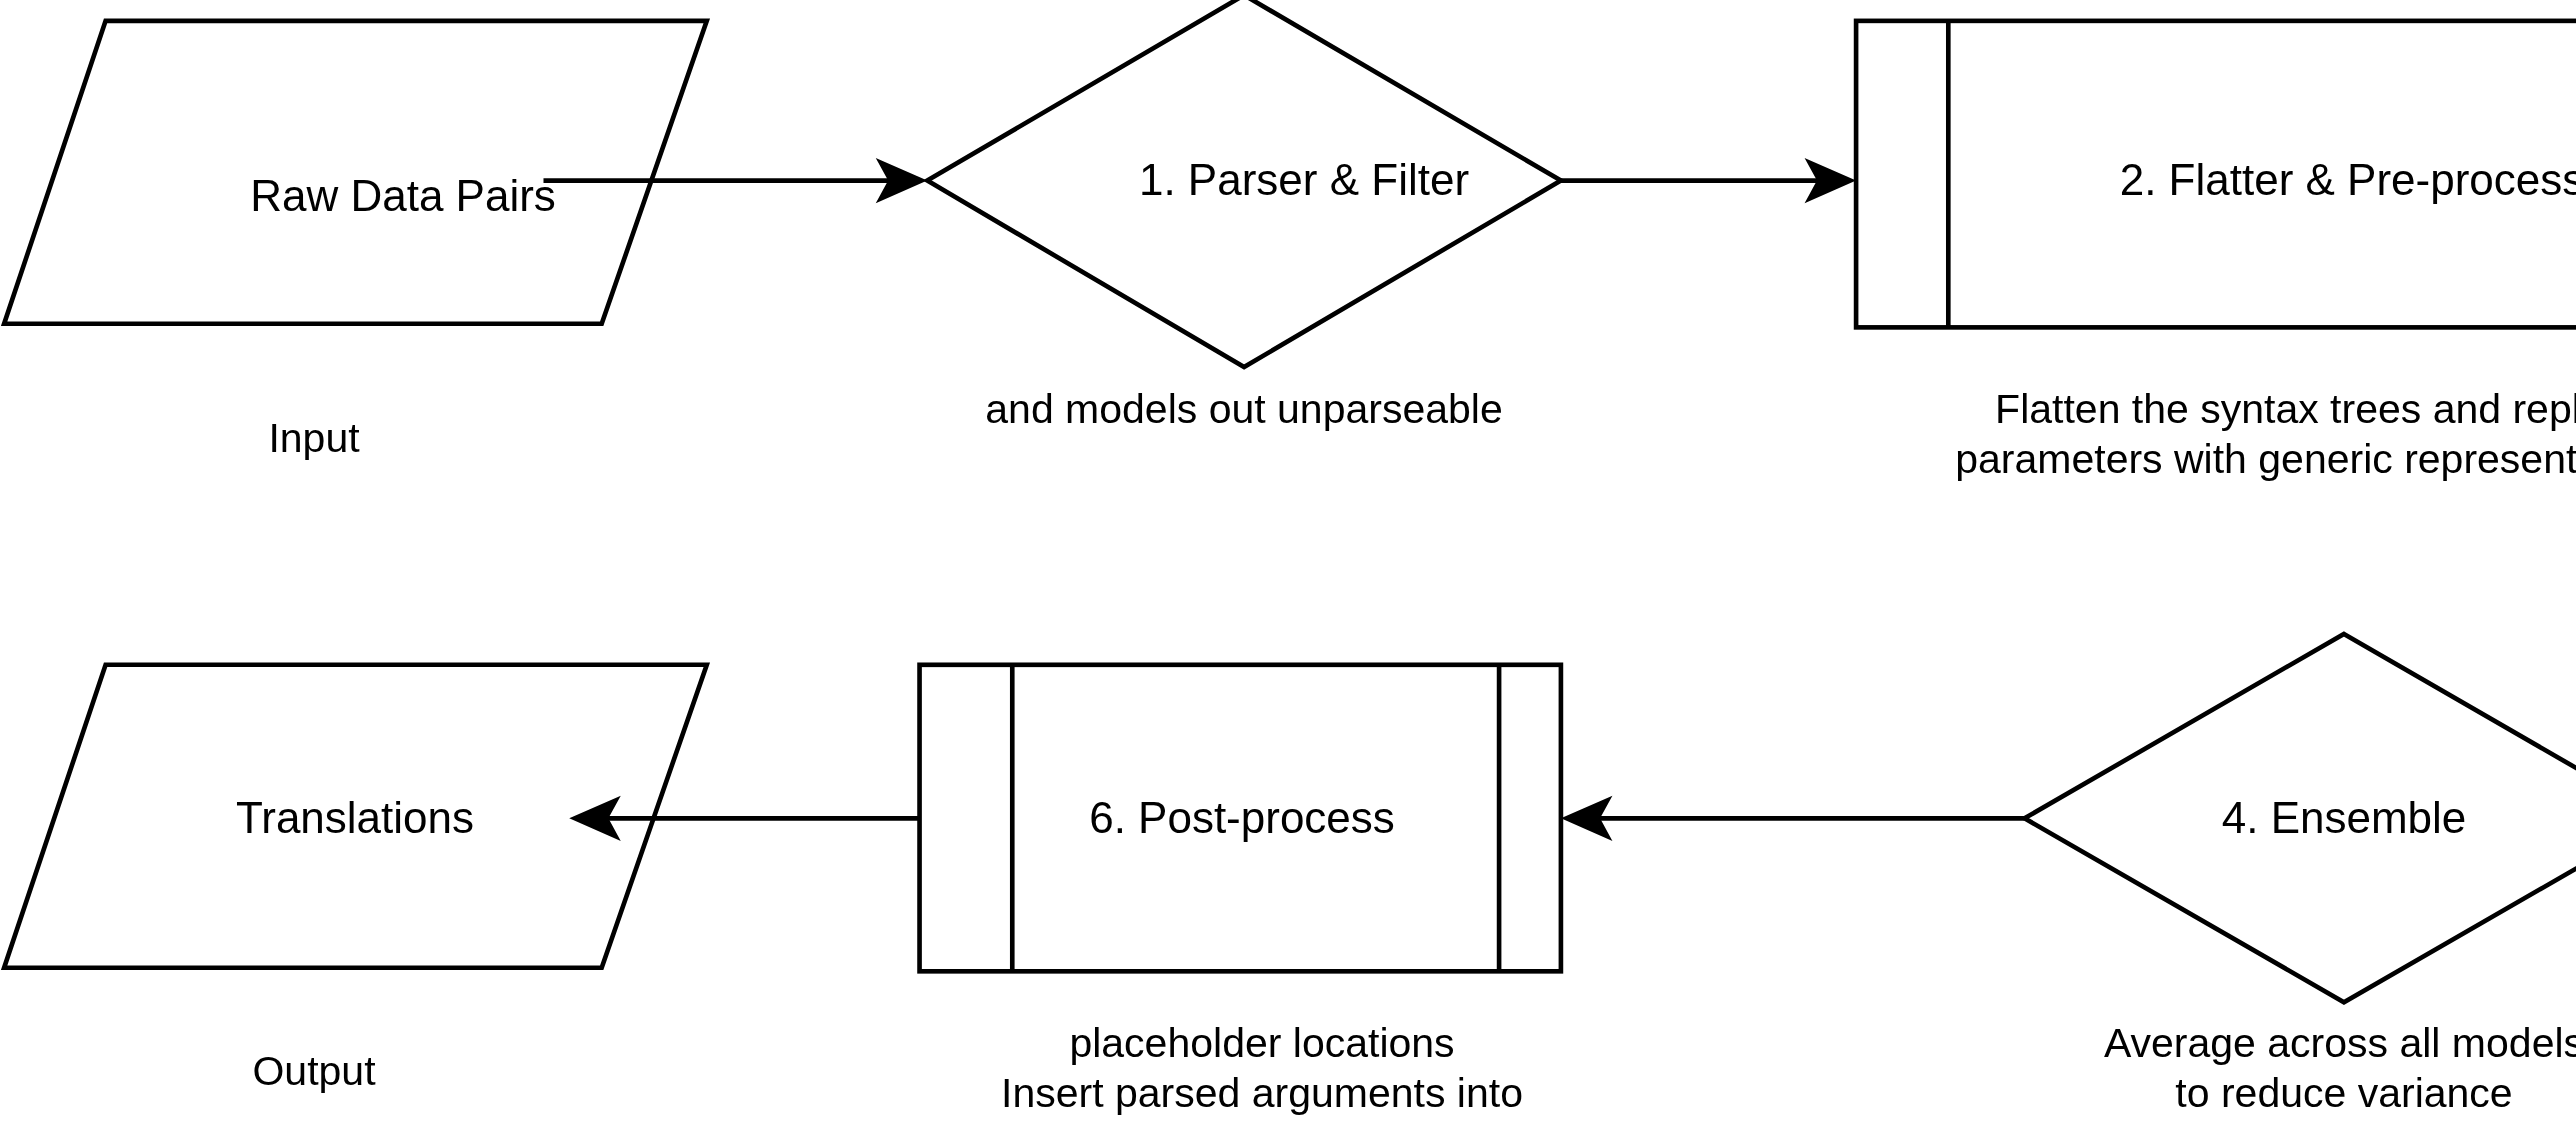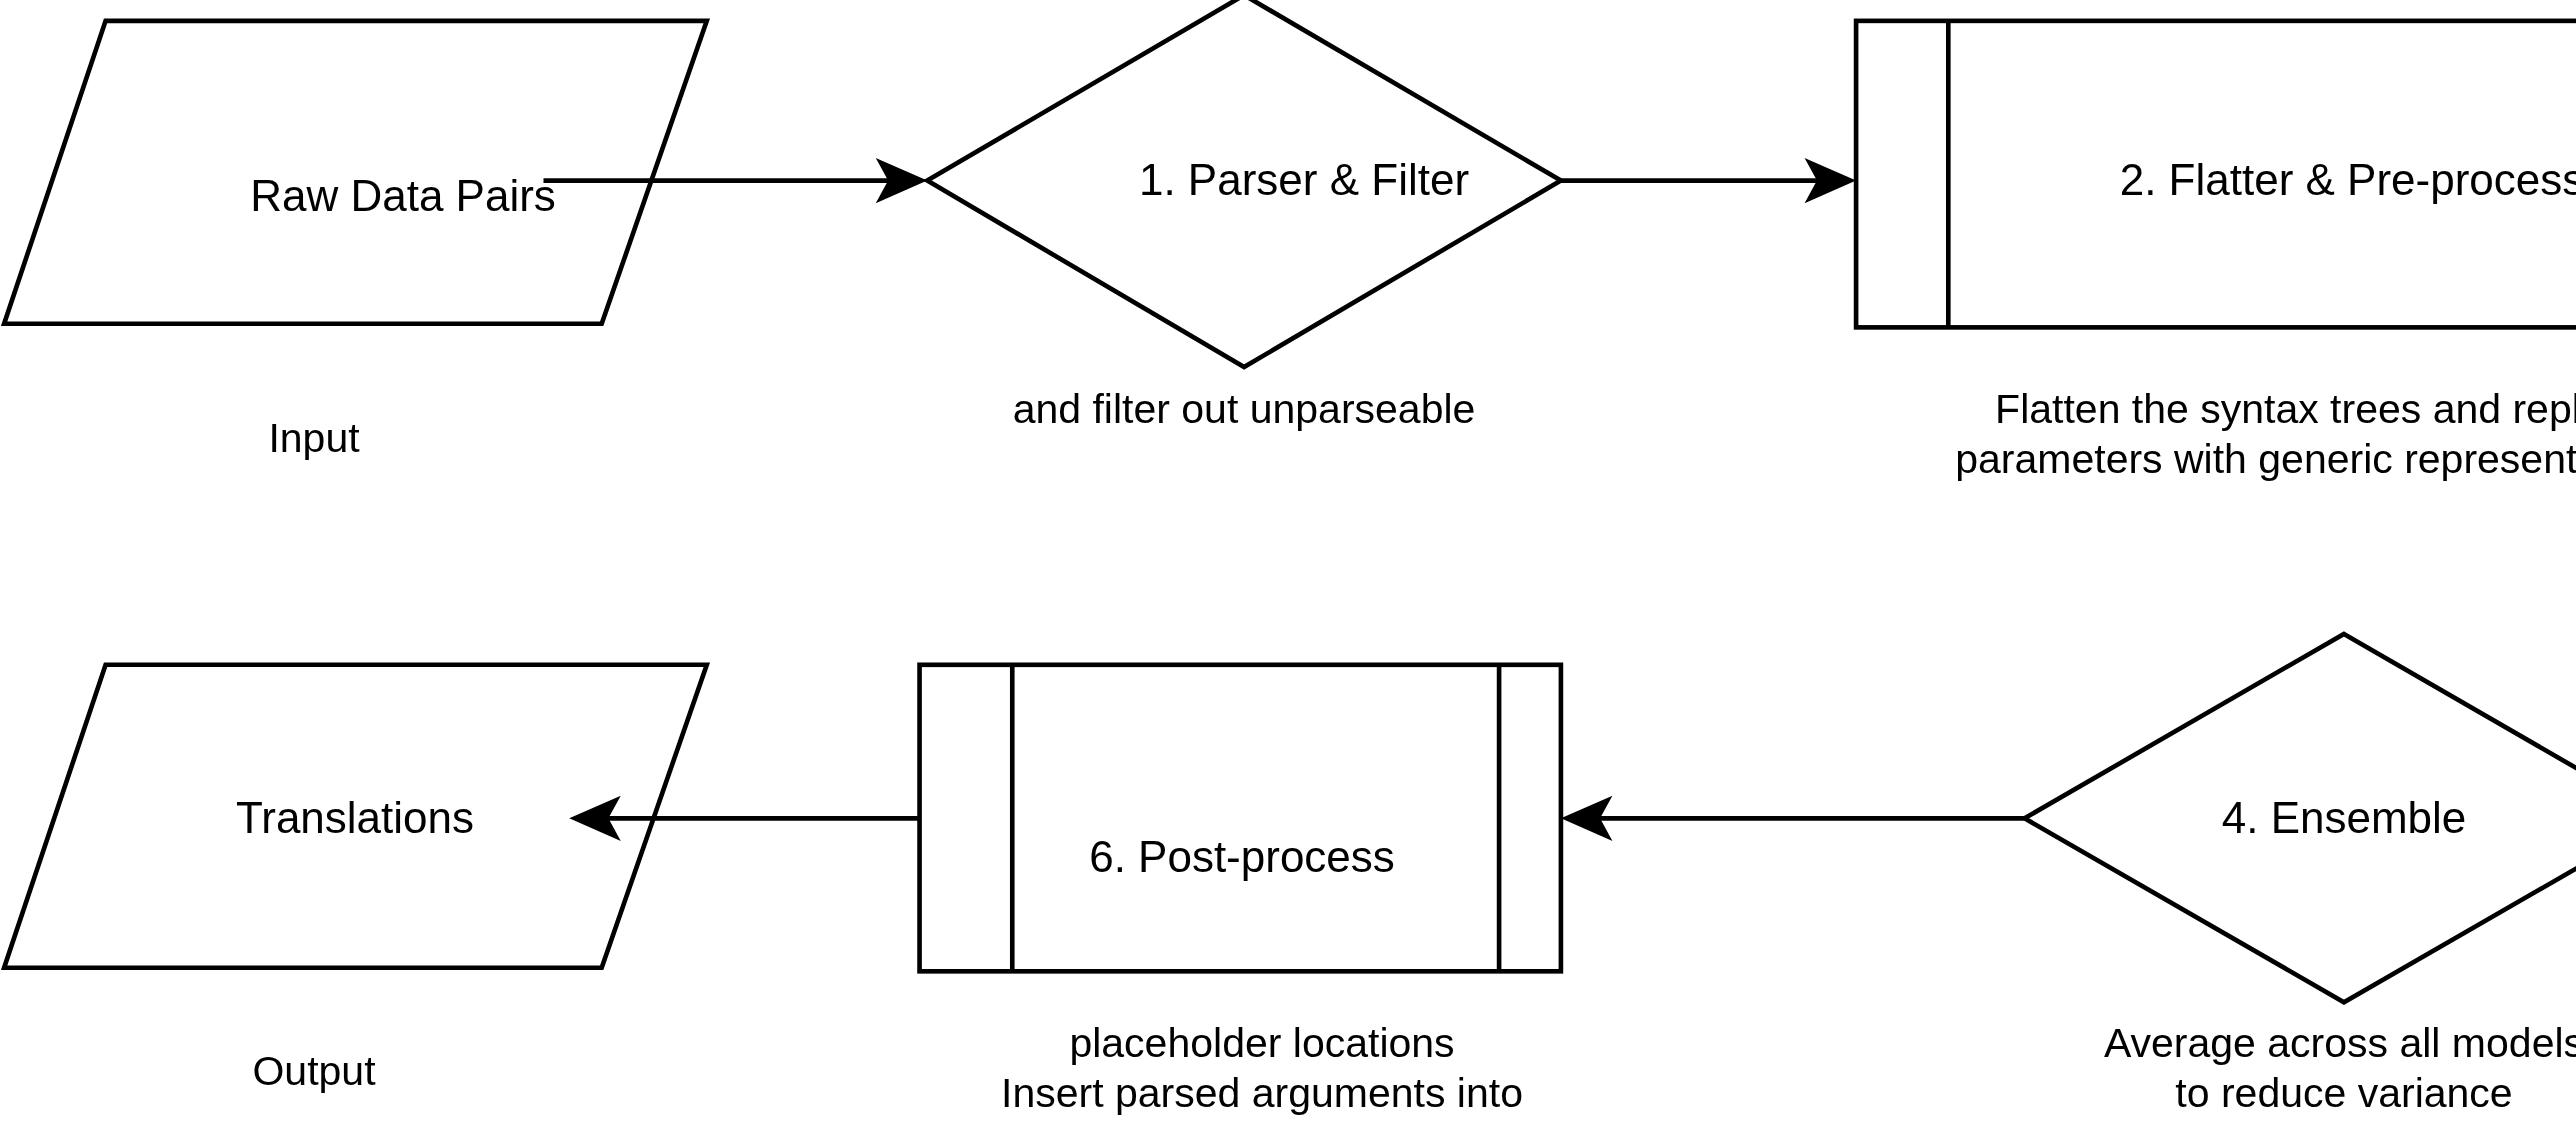--- a/index.html
+++ b/index.html
@@ -117,30 +117,30 @@
   </svg>
 
   <div class="nodelabel" style="left:355px;  top:196px;margin-left:48px;">Raw Data Pairs</div>
 
   <div class="nodelabel" style="left:1304px; top:180px;text-align:center;">1. Parser &amp; Filter</div>
 
   <div class="nodelabel" style="left:2321px; top:180px;margin-left:31px;">2. Flatter &amp; Pre-process</div>
 
   <div class="nodelabel" style="left:2344px; top:818px;">4. Ensemble</div>
 
-  <div class="nodelabel" style="left:1242px; top:818px;margin-top:39px;">6. Post-process</div>
+  <div class="nodelabel" style="left:1242px; top:818px;">6. Post-process</div>
 
   <div class="nodelabel" style="left:355px;  top:818px;">Translations</div>
 
   <div class="rolelabel" style="left:314px; top:415px;">Input</div>
 
   <div class="rolelabel" style="left:314px; top:1048px;">Output</div>
 
   <div class="caption" style="left:1244px; top:384px;">
-    <div>and filter out unparseable</div>
+    <div>and models out unparseable</div>
   </div>
 
   <div class="caption" style="left:2321px; top:384px;">
     <div>Flatten the syntax trees and replace</div>
     <div>parameters with generic representations</div>
   </div>
 
   <div class="caption" style="left:2344px; top:1018px;">
     <div>Average across all models</div>
     <div>to reduce variance</div>

